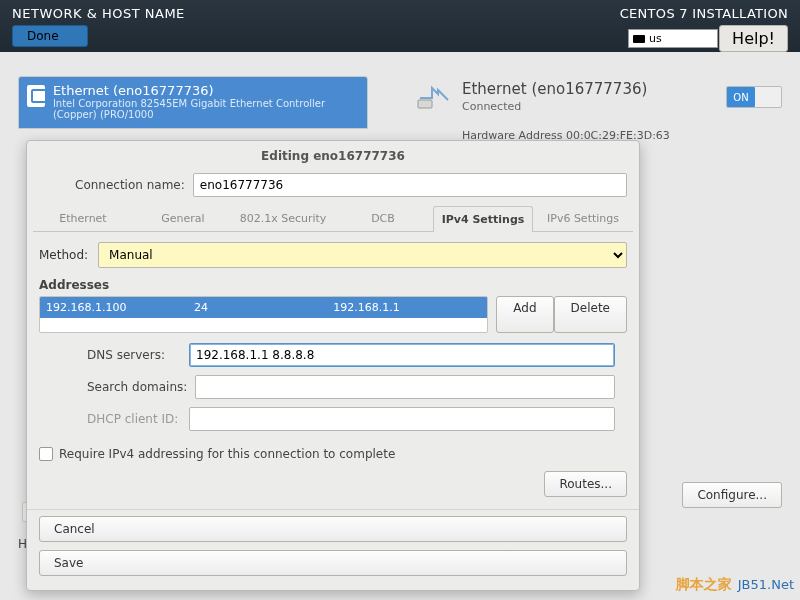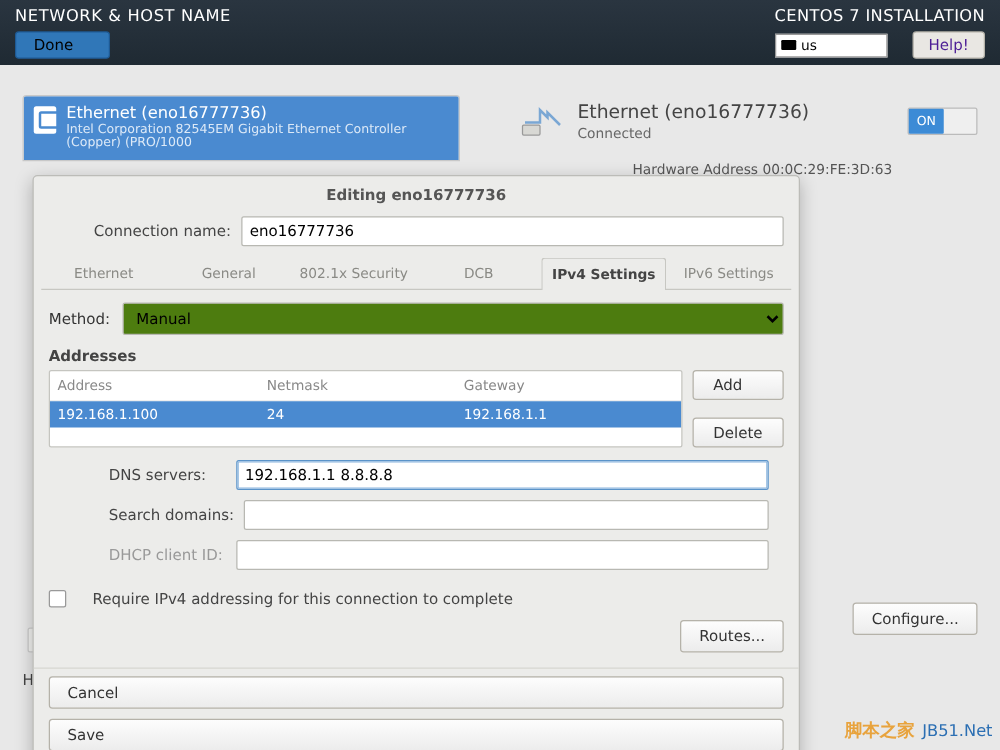--- a/index.html
+++ b/index.html
@@ -5,41 +5,41 @@
   * { box-sizing: border-box; margin: 0; padding: 0; font-family: "DejaVu Sans", "Liberation Sans", sans-serif; }
   body { width: 800px; height: 600px; background: #e8e8e8; position: relative; overflow: hidden; font-size: 12px; color: #333; }
 
   
   .topbar { height: 52px; background: linear-gradient(#2a3540, #1f2a33); color: #fff; display: flex; align-items: flex-start; justify-content: space-between; padding: 6px 12px 0 12px; }
   .topbar .left { display: flex; flex-direction: column; gap: 4px; }
   .topbar h1 { font-size: 13px; font-weight: 500; letter-spacing: .5px; }
   .done-btn { background: #3077b8; color: #000000; border: 1px solid #1e5a94; border-radius: 3px; padding: 3px 14px; font-size: 12px; width: 76px; text-align: left; cursor: pointer; }
   .topbar .right { display: flex; flex-direction: column; align-items: flex-end; gap: 4px; }
   .inst-title { font-size: 13px; font-weight: 400; letter-spacing: .3px; }
-  .kb-help { display: flex; gap: 20px; align-items: center; }
+  .kb-help { display: flex; gap: 1px; align-items: center; }
   .kb-box { background: #fff; color: #000; padding: 2px 6px 2px 4px; font-size: 11px; border: 1px solid #999; display: flex; align-items: center; gap: 4px; width: 90px; }
   .kb-box .kbicon { width: 12px; height: 8px; background: #000; border-radius: 1px; position: relative; }
-  .help-btn { background: #e9e7e3; color: #4c1d95; border: 1px solid #b5b2a9; border-radius: 3px; padding: 3px 12px; font-size: 12px; cursor: pointer; }
+  .help-btn { background: #e9e7e3; color: #000000; border: 1px solid #b5b2a9; border-radius: 3px; padding: 3px 12px; font-size: 16px; cursor: pointer; }
 
   
   .mainarea { padding: 24px 18px 0 18px; display: flex; gap: 48px; align-items: flex-start; }
   .iface-list { width: 350px; background: #fff; border: 1px solid #c8c8c8; border-radius: 3px 3px 0 0; overflow: hidden; }
   .iface-row { background: #4a8ad0; color: #fff; padding: 6px 8px 8px 8px; display: flex; gap: 8px; }
   .iface-icon-sel { width: 22px; height: 22px; background: #fff; border-radius: 2px; margin-top: 2px; position: relative; }
   .iface-icon-sel:after { content:''; position:absolute; left:4px; top:4px; width:14px; height:10px; border:2px solid #4a8ad0; border-radius:2px; }
   .iface-row .txt { display: flex; flex-direction: column; }
   .iface-name { font-size: 13px; }
   .iface-sub { font-size: 10px; color: #dce9f7; }
 
   .iface-detail { display: flex; gap: 10px; padding-top: 4px; }
   .nic-icon { width: 36px; height: 32px; position: relative; }
   .nic-icon svg { width: 36px; height: 32px; }
   .detail-text .dn { font-size: 15px; color: #444; }
   .detail-text .st { font-size: 11px; color: #666; margin-top: 2px; }
-  .hwaddr { font-size: 11px; color: #555; margin-top: 16px; margin-left: 44px; }
+  .hwaddr { font-size: 11px; color: #555; margin-top: 16px; }
   .toggle { position: absolute; right: 18px; top: 86px; width: 56px; height: 22px; background: #efefef; border: 1px solid #bbb; border-radius: 2px; display: flex; cursor: pointer; }
   .toggle .on { width: 28px; background: #3c8bd6; color: #fff; font-size: 10px; display: flex; align-items: center; justify-content: center; border-radius: 1px; }
   .toggle .off { flex: 1; }
 
   
   .hostrow { position: absolute; left: 18px; bottom: 44px; display: flex; align-items: center; gap: 8px; }
   .hostrow label { font-size: 12px; color: #444; }
   .hostrow input { width: 230px; padding: 4px 6px; border: 1px solid #bbb; border-radius: 2px; background: #fff; font-size: 12px; }
 
   .configure-btn { position: absolute; right: 18px; bottom: 92px; }
@@ -59,34 +59,34 @@
   .dialog input[type=text] { flex: 1; padding: 4px 6px; border: 1px solid #b8b8b2; border-radius: 2px; background: #fff; font-size: 12px; }
   .focus-input { border-color: #5a93c9 !important; box-shadow: 0 0 0 1px #8ab4de inset; }
 
   
   .tabs { display: flex; border-bottom: 1px solid #c7c7c2; margin: 0 6px; }
   .tab { flex: 1; text-align: center; padding: 6px 4px; font-size: 11px; color: #8a8a85; cursor: pointer; border: 1px solid transparent; border-bottom: none; }
   .tab.active { color: #444; font-weight: bold; background: #ececea; border-color: #c7c7c2; border-radius: 3px 3px 0 0; position: relative; top: 1px; }
 
   .tabbody { padding: 10px 12px 4px 12px; }
   .method-row { display: flex; align-items: center; gap: 10px; margin-bottom: 10px; }
-  .method-row select { flex: 1; padding: 4px 6px; border: 1px solid #b8b8b2; border-radius: 2px; background: #4d7c0f; font-size: 12px; }
+  .method-row select { flex: 1; padding: 4px 6px; border: 1px solid #b8b8b2; border-radius: 2px; background: #fef9c3; font-size: 12px; }
 
   .addr-section h4 { font-size: 12px; font-weight: bold; color: #444; margin-bottom: 4px; }
   .addr-grid { display: flex; gap: 8px; }
   .addr-table { flex: 1; background: #fff; border: 1px solid #c5c5c0; border-radius: 2px; overflow: hidden; }
   .addr-head { display: flex; font-size: 11px; color: #888; padding: 3px 6px; border-bottom: 1px solid #eee; }
   .addr-head div, .addr-row div { padding: 2px 0; }
   .col-a { width: 34%; } .col-n { width: 32%; } .col-g { width: 34%; }
   .addr-row { display: flex; background: #4a8ad0; color: #fff; font-size: 11px; padding: 2px 6px; }
   .addr-spacer { height: 14px; }
-  .addr-btns { display: flex; flex-direction: column; gap: 14px; }
+  .addr-btns { display: flex; flex-direction: row; gap: 0; }
   .addr-btns .std-btn { padding: 4px 16px; }
 
-  .chk-row { display: flex; align-items: center; gap: 21px; padding: 4px 12px 10px 12px; font-size: 12px; color: #444; }
+  .chk-row { display: flex; align-items: center; gap: 6px; padding: 4px 12px 10px 12px; font-size: 12px; color: #444; }
   .chk { width: 14px; height: 14px; border: 1px solid #999; border-radius: 2px; background: #fff; }
 
   .routes-row { display: flex; justify-content: flex-end; padding: 0 12px 8px 12px; }
 
   .dialog-footer { display: flex; justify-content: flex-end; gap: 8px; padding: 6px 12px 0 12px; border-top: 1px solid #d6d6d1; margin-top: 4px; flex-direction: column; }
 
   
   .ghost-btns { position: absolute; left: 22px; top: 502px; width: 66px; height: 20px; border: 1px solid #ccc; border-radius: 2px; background: #f2f2f0; }
 </style>
 </head>
@@ -173,25 +173,20 @@
       <label>Method:</label>
       <select>
         <option>Manual</option>
       </select>
     </div>
 
     <div class="addr-section">
       <h4>Addresses</h4>
       <div class="addr-grid">
         <div class="addr-table">
-          <div class="addr-head">
-            <div class="col-a">Address</div>
-            <div class="col-n">Netmask</div>
-            <div class="col-g">Gateway</div>
-          </div>
           <div class="addr-row">
             <div class="col-a">192.168.1.100</div>
             <div class="col-n">24</div>
             <div class="col-g">192.168.1.1</div>
           </div>
           <div class="addr-spacer"></div>
         </div>
         <div class="addr-btns">
           <div class="std-btn">Add</div>
           <div class="std-btn">Delete</div>

